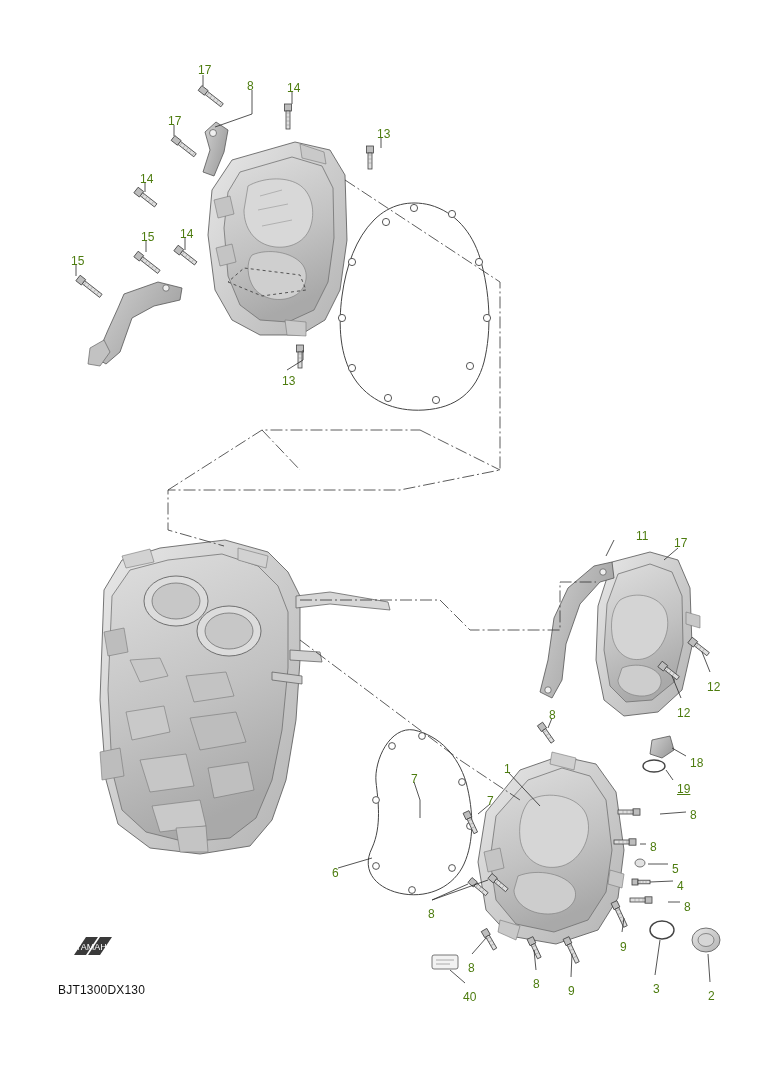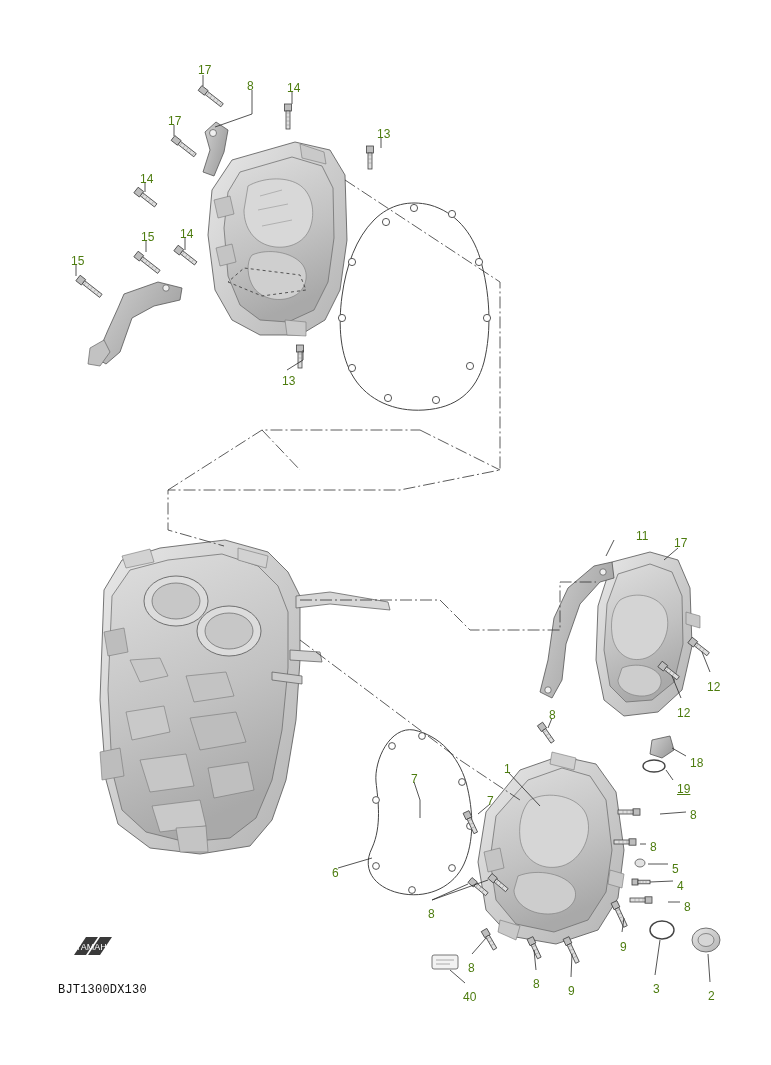--- a/index.html
+++ b/index.html
@@ -28,21 +28,20 @@
     left: 0;
     top: 0;
   }
   .partcode {
     position: absolute;
     left: 58px;
     top: 983px;
     font-size: 12px;
     color: #111111;
     letter-spacing: 0.2px;
-    font-family: Liberation Mono, monospace;
   }
 </style>
 </head>
 <body>
 
 <div id="page">
 
   <svg id="diagram-svg" width="771" height="1065" viewBox="0 0 771 1065" xmlns="http://www.w3.org/2000/svg">
     <defs>
       <linearGradient id="metal" x1="0" y1="0" x2="1" y2="1">

